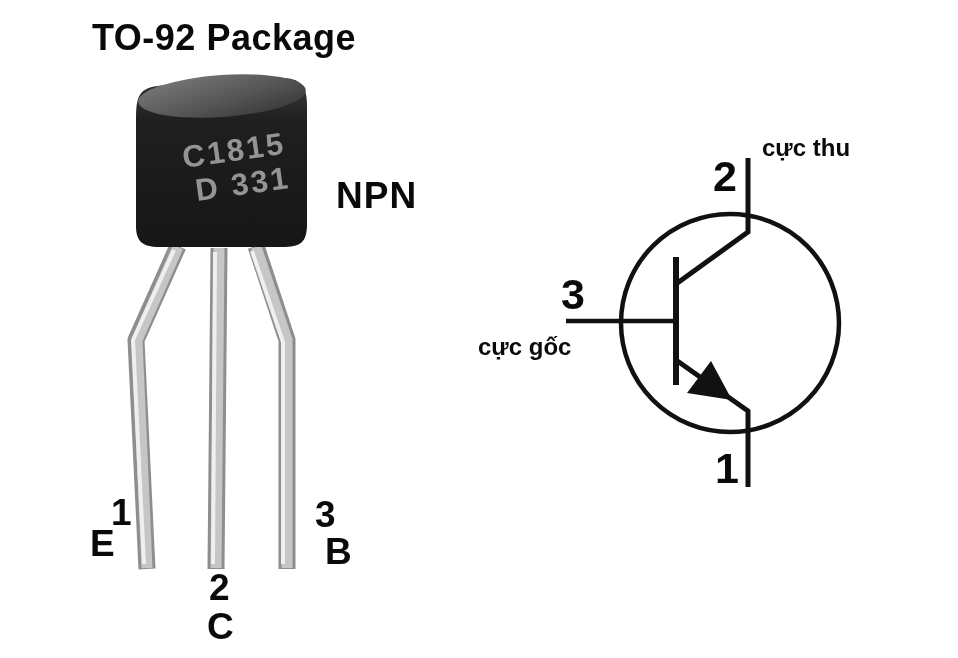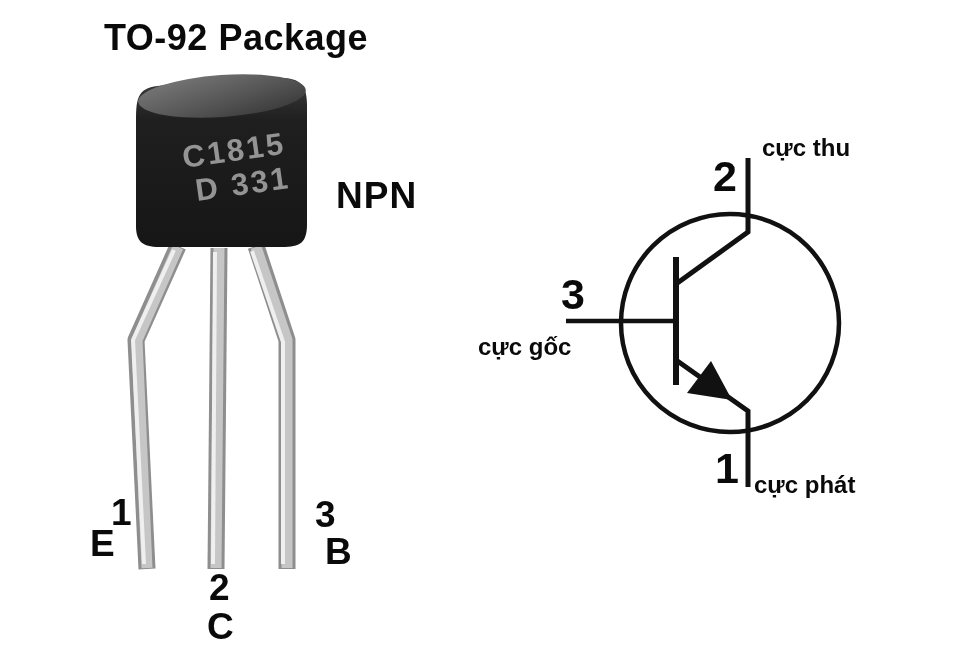--- a/index.html
+++ b/index.html
@@ -71,35 +71,34 @@
     <g stroke="#111111" fill="none">
       <circle cx="730" cy="323" r="109" stroke-width="4.5"></circle>
       <line x1="676" y1="257" x2="676" y2="385" stroke-width="6"></line>
       <path d="M566,321 L676,321" stroke-width="4.5"></path>
       <path d="M748,158 L748,232 L676,284" stroke-width="5"></path>
       <path d="M676,360 L748,411 L748,487" stroke-width="5"></path>
       <polygon points="732,400 687,393 711,361" fill="#111111" stroke="none"></polygon>
     </g>
   </svg>
 
-  <div class="lbl title" style="left:104px;top:20px;">TO-92 Package</div>
+  <div class="lbl title" style="left:92px;top:20px;">TO-92 Package</div>
 
   <div class="lbl npn" style="left:336px;top:129px;margin-top:48px;">NPN</div>
 
   <div class="lbl pin-num" style="left:111px;top:494px;">1</div>
   <div class="lbl pin-letter" style="left:90px;top:525px;">E</div>
 
   <div class="lbl pin-num" style="left:209px;top:569px;">2</div>
   <div class="lbl pin-letter" style="left:207px;top:608px;">C</div>
 
   <div class="lbl pin-num" style="left:315px;top:496px;">3</div>
   <div class="lbl pin-letter" style="left:325px;top:533px;">B</div>
 
   <div class="lbl sym-num" style="left:713px;top:155px;">2</div>
   <div class="lbl viet" style="left:762px;top:136px;">cực thu</div>
 
   <div class="lbl sym-num" style="left:561px;top:273px;">3</div>
   <div class="lbl viet" style="left:478px;top:335px;">cực gốc</div>
 
   <div class="lbl sym-num" style="left:715px;top:447px;">1</div>
-  <div class="lbl viet" style="left:754px;top:473px;">cực phát</div>
 
 </div>
 
 </body></html>

